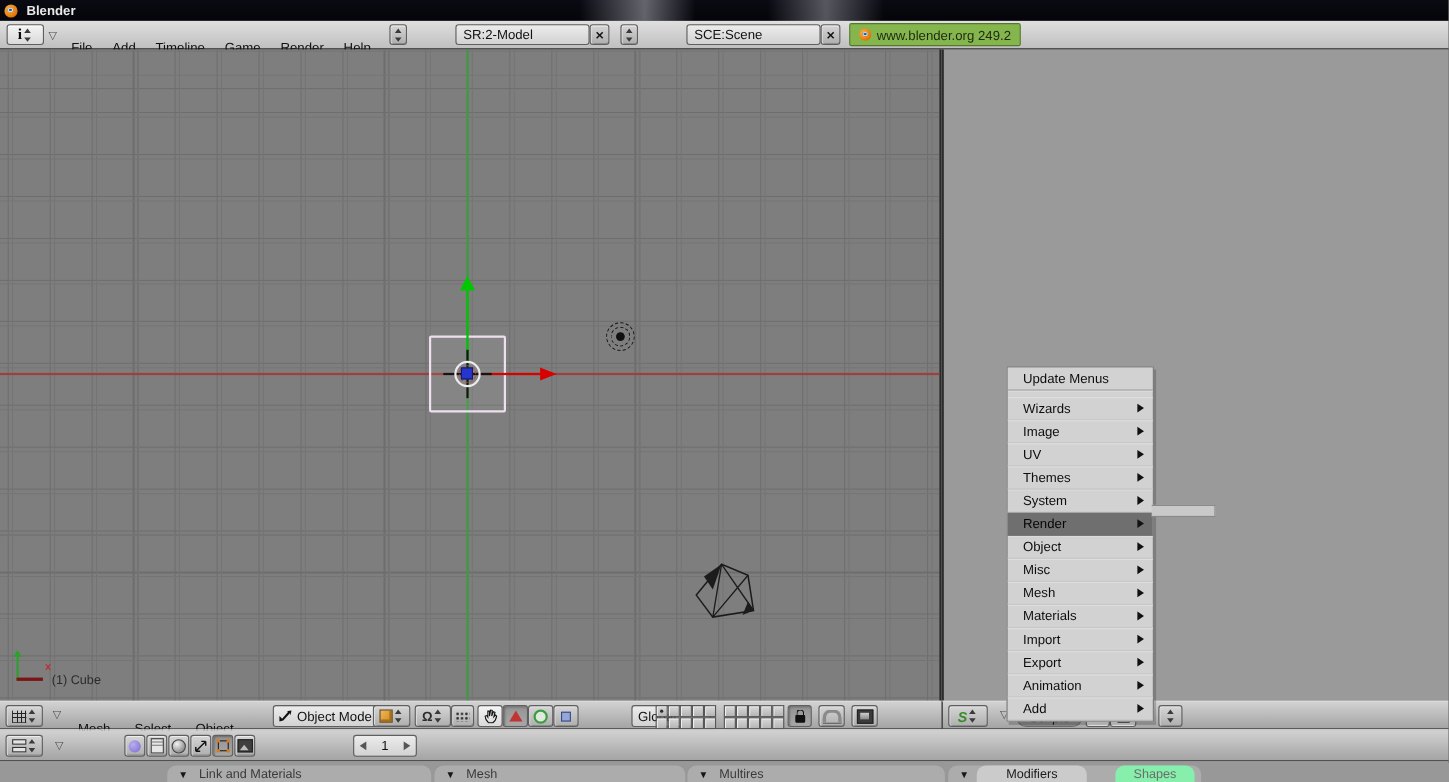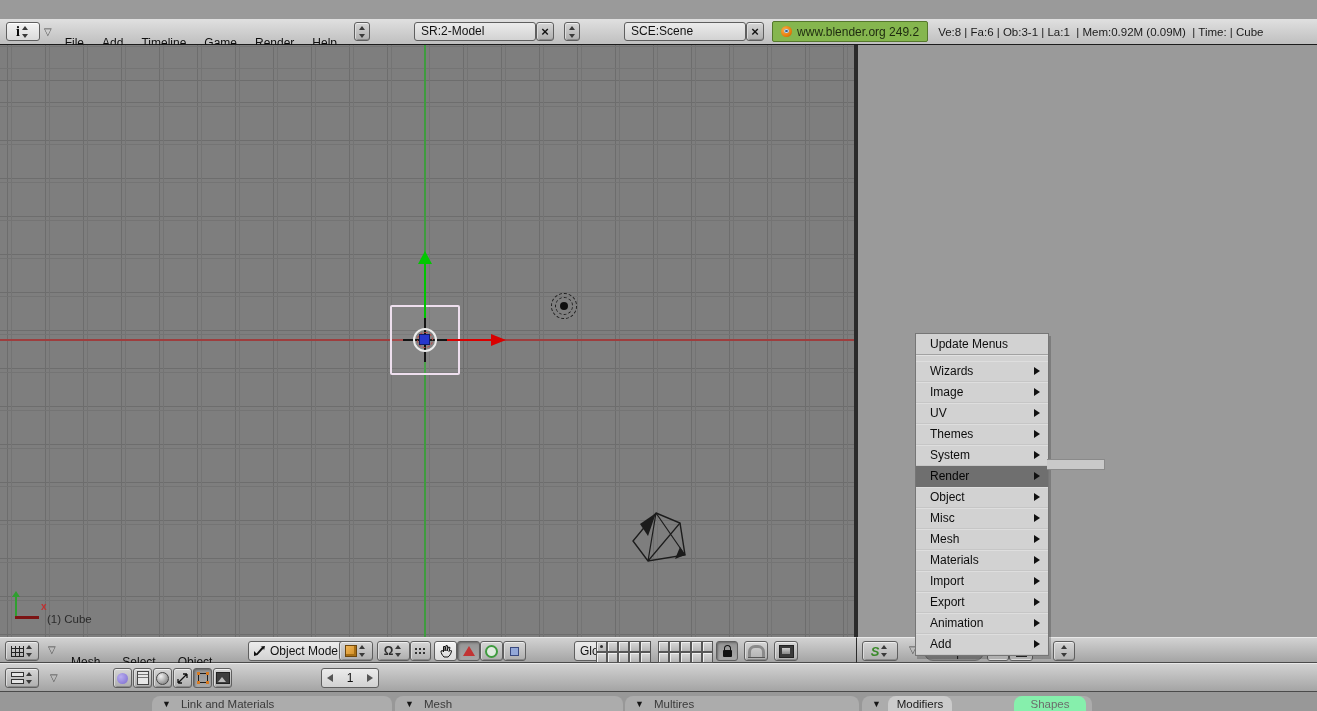--- a/index.html
+++ b/index.html
@@ -153,20 +153,24 @@
     display:flex;align-items:center;}
   .bpanel .tri{margin-left:10px;font-size:9px;color:#161616;}
   .bpanel .lbl{margin-left:10px;color:#3a3a3a;font-size:11.5px;}
   .btab{position:absolute;top:0;height:16px;border-radius:8px 8px 0 0;display:flex;align-items:center;justify-content:center;font-size:11.5px;}
 </style>
 </head>
 <body>
 
 <div id="app">
 
+  <div id="titlebar">
+    <span class="blogo" style="margin-left:4px"></span>
+    <span class="t">Blender</span>
+  </div>
 
   <div id="menubar">
     <div class="whiteb hbtn" style="position:relative;top:0;margin-left:6px;width:34px;height:19px">
       <span class="infoicon">i</span>
       <span class="stepper"></span>
     </div>
     <span class="collapse">▽</span>
     <div id="menubar-menus" style="display:flex">
         <span class="menu-label">File</span>
         <span class="menu-label">Add</span>
@@ -182,21 +186,20 @@
     <div class="raised xbtn" style="width:18px;height:19px">×</div>
     <div class="raised" style="width:16px;height:19px;margin-left:10px;display:flex;align-items:center;justify-content:center">
         <span class="stepper"></span>
       </div>
     <div class="fieldb" style="width:122px;height:19px;line-height:17px;padding-left:6px">SCE:Scene</div>
     <div class="raised xbtn" style="width:18px;height:19px">×</div>
     <div id="verbadge">
       <span class="blogo" style="width:11px;height:11px"></span>
       <span>www.blender.org 249.2</span>
     </div>
-    <span id="stats">Ve:8 | Fa:6 | Ob:3-1 | La:1  | Mem:0.92M (0.09M)  | Time: | Cube</span>
   </div>
 
   <div id="viewport">
     <div id="axis-red"></div>
     <div id="axis-green"></div>
     <div id="cube"></div>
     <div class="shaft-g"></div>
     <div class="head-g"></div>
     <div class="shaft-r"></div>
     <div class="head-r"></div>
@@ -372,21 +375,21 @@
     <div class="bpanel" style="left:395px;width:228px">
       <span class="tri">▼</span>
       <span class="lbl">Mesh</span>
     </div>
     <div class="bpanel" style="left:625px;width:234px">
       <span class="tri">▼</span>
       <span class="lbl">Multires</span>
     </div>
     <div class="bpanel" style="left:862px;width:230px">
       <span class="tri">▼</span>
-      <div class="btab" style="left:26px;width:64px;background:#cbcbcb;color:#1a1a1a">Modifiers</div>
+      <div class="btab" style="left:26px;width:100px;background:#cbcbcb;color:#1a1a1a">Modifiers</div>
       <div class="btab" style="left:152px;width:72px;background:#86efac;color:#6c6c6c">Shapes</div>
     </div>
   </div>
 
   <div id="popup">
     <div class="pmenu-title">Update Menus</div>
     <div class="pmenu-sep"></div>
     <div id="popup-items">
         <div class="pmenu-item"><span>Wizards</span><span class="arr"></span></div>
         <div class="pmenu-item"><span>Image</span><span class="arr"></span></div>

